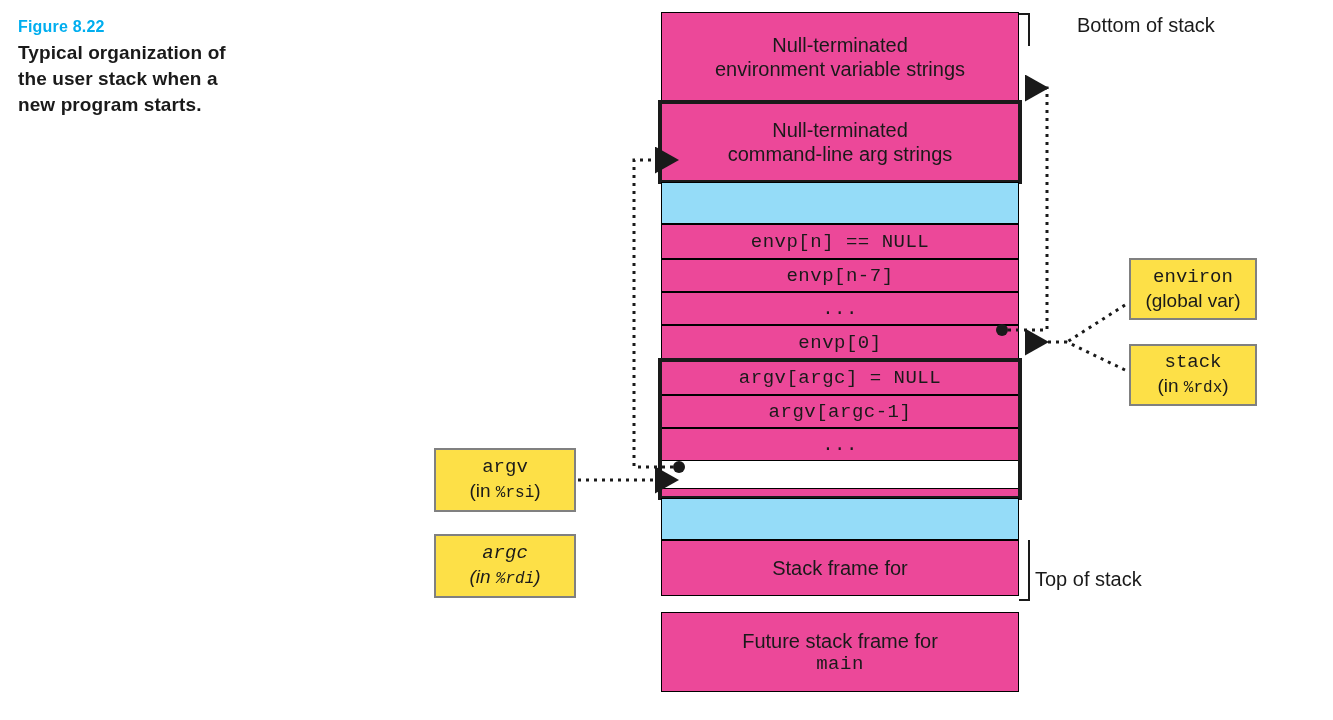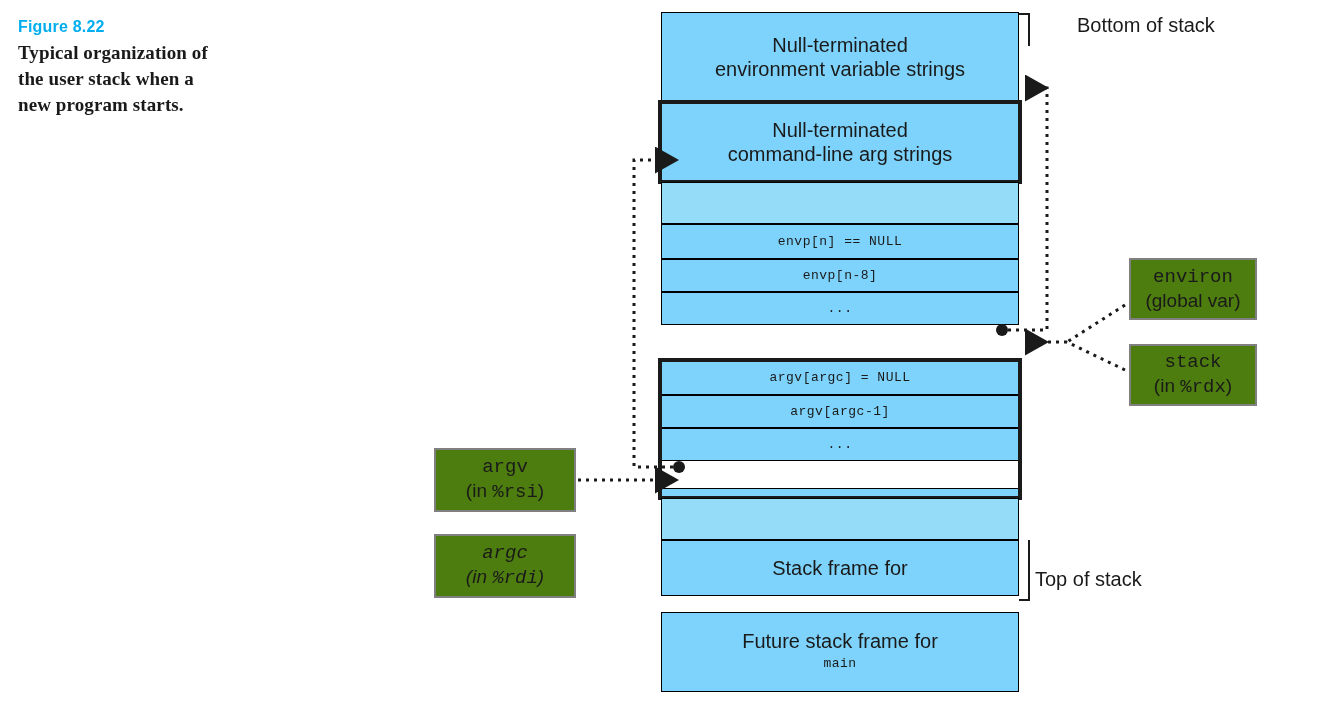--- a/index.html
+++ b/index.html
@@ -20,68 +20,67 @@
     font-size:16px;
     line-height:26px;
     letter-spacing:.2px;
   }
   #fig-caption{
     color:#1a1a1a;
     font-weight:bold;
     font-size:19px;
     line-height:26px;
     letter-spacing:.1px;
-    font-family:Liberation Serif, serif;
   }
 
   
   #stack{
     position:absolute;
     left:661px; top:12px;
     width:358px; height:658px;
   }
   .row{
     position:absolute;
     left:0; width:358px;
     box-sizing:border-box;
     border:1px solid #000;
-    background:#7dd3fc;
+    background:#ec4899;
     display:flex;
     align-items:center;
     justify-content:center;
     text-align:center;
     color:#1a1a1a;
   }
   .sans{ font-family:"Liberation Sans", sans-serif; font-size:20px; line-height:24px; }
-  .mono{ font-family:"Liberation Mono", monospace; font-size:13px; line-height:22px; letter-spacing:.5px;}
+  .mono{ font-family:"Liberation Mono", monospace; font-size:19px; line-height:22px; letter-spacing:.5px;}
   .gap{ background:#95DCF8; }
   
   .group-frame{
     position:absolute; left:-3px; width:364px;
     box-sizing:border-box;
     border:4px solid #1a1a1a;
     pointer-events:none;
   }
 
   
   .labelbox{
     position:absolute;
     box-sizing:border-box;
     border:2px solid #808080;
-    background:#4d7c0f;
+    background:#fde047;
     display:flex;
     flex-direction:column;
     align-items:center;
     justify-content:center;
     text-align:center;
     color:#1a1a1a;
   }
   .labelbox .l1{ font-family:"Liberation Mono", monospace; font-size:19px; line-height:23px;}
   .labelbox .l2{ font-family:"Liberation Sans", sans-serif; font-size:19px; line-height:23px;}
-  .labelbox .l2 .m{ font-family:"Liberation Mono", monospace; font-size:19px;}
+  .labelbox .l2 .m{ font-family:"Liberation Mono", monospace; font-size:16px;}
 
   
   .freetext{
     position:absolute;
     font-family:"Liberation Sans", sans-serif;
     font-size:20px;
     color:#1a1a1a;
     white-space:nowrap;
   }
 
@@ -119,24 +118,27 @@
     </div>
   </div>
   <div class="group-frame" style="top:88px;height:84px;"></div>
 
   <div class="row gap" style="top:170px;height:42px;"></div>
 
   <div class="row mono" style="top:212px;height:35px;">
     <span>envp[n] == NULL</span>
   </div>
   <div class="row mono" style="top:247px;height:33px;">
-    <span>envp[n-8]</span>
+    <span>envp[n-7]</span>
   </div>
   <div class="row mono" style="top:280px;height:33px;">
     <span>...</span>
+  </div>
+  <div class="row mono" style="top:313px;height:35px;">
+    <span>envp[0]</span>
   </div>
 
   <div class="row mono" style="top:348px;height:35px;">
     <span>argv[argc] = NULL</span>
   </div>
   <div class="row mono" style="top:383px;height:33px;">
     <span>argv[argc-1]</span>
   </div>
   <div class="row mono" style="top:416px;height:33px;">
     <span>...</span>

